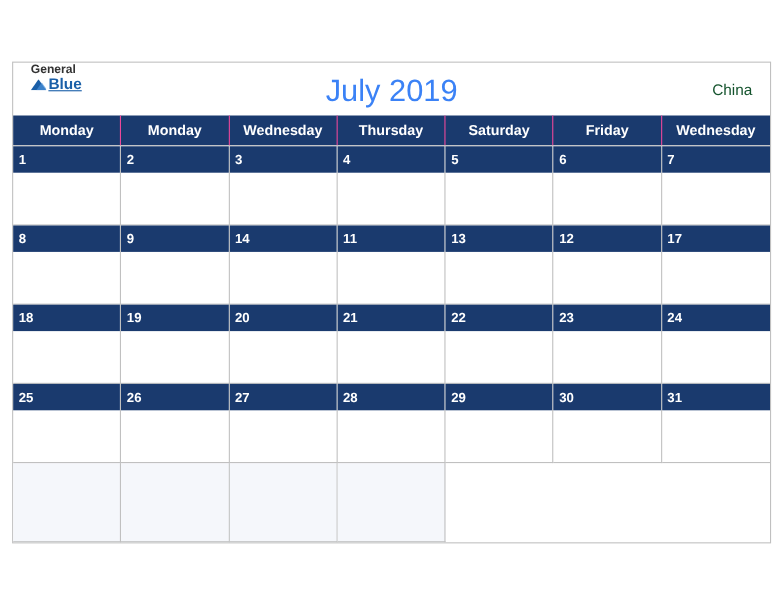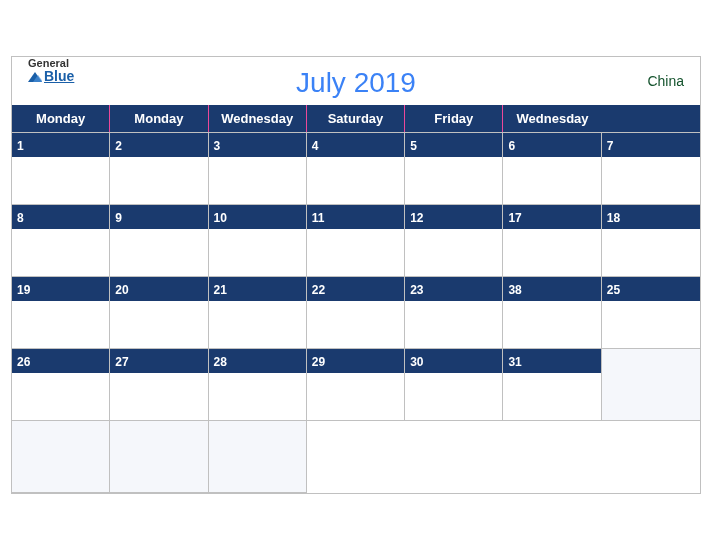--- a/index.html
+++ b/index.html
@@ -137,20 +137,21 @@
       </span>
     </div>
     <h1 class="calendar-title">July 2019</h1>
     <span class="country-label">China</span>
   </div>
 
   <div class="day-headers">
     <div class="day-header">Monday</div>
     <div class="day-header">Monday</div>
     <div class="day-header">Wednesday</div>
+    <div class="day-header">Thursday</div>
     <div class="day-header">Saturday</div>
     <div class="day-header">Friday</div>
     <div class="day-header">Wednesday</div>
   </div>
 
   <div class="calendar-grid" id="cal-grid">
   <div class="day-cell">
         <span class="day-number-row"><span class="day-number">1</span></span>
       </div>
       <div class="day-cell">
@@ -171,26 +172,29 @@
       <div class="day-cell">
         <span class="day-number-row"><span class="day-number">7</span></span>
       </div>
       <div class="day-cell">
         <span class="day-number-row"><span class="day-number">8</span></span>
       </div>
       <div class="day-cell">
         <span class="day-number-row"><span class="day-number">9</span></span>
       </div>
       <div class="day-cell">
-        <span class="day-number-row"><span class="day-number">10</span></span>
+        <span class="day-number-row"><span class="day-number">14</span></span>
       </div>
       <div class="day-cell">
         <span class="day-number-row"><span class="day-number">11</span></span>
       </div>
       <div class="day-cell">
+        <span class="day-number-row"><span class="day-number">13</span></span>
+      </div>
+      <div class="day-cell">
         <span class="day-number-row"><span class="day-number">12</span></span>
       </div>
       <div class="day-cell">
         <span class="day-number-row"><span class="day-number">17</span></span>
       </div>
       <div class="day-cell">
         <span class="day-number-row"><span class="day-number">18</span></span>
       </div>
       <div class="day-cell">
         <span class="day-number-row"><span class="day-number">19</span></span>
@@ -201,21 +205,21 @@
       <div class="day-cell">
         <span class="day-number-row"><span class="day-number">21</span></span>
       </div>
       <div class="day-cell">
         <span class="day-number-row"><span class="day-number">22</span></span>
       </div>
       <div class="day-cell">
         <span class="day-number-row"><span class="day-number">23</span></span>
       </div>
       <div class="day-cell">
-        <span class="day-number-row"><span class="day-number">38</span></span>
+        <span class="day-number-row"><span class="day-number">24</span></span>
       </div>
       <div class="day-cell">
         <span class="day-number-row"><span class="day-number">25</span></span>
       </div>
       <div class="day-cell">
         <span class="day-number-row"><span class="day-number">26</span></span>
       </div>
       <div class="day-cell">
         <span class="day-number-row"><span class="day-number">27</span></span>
       </div>

